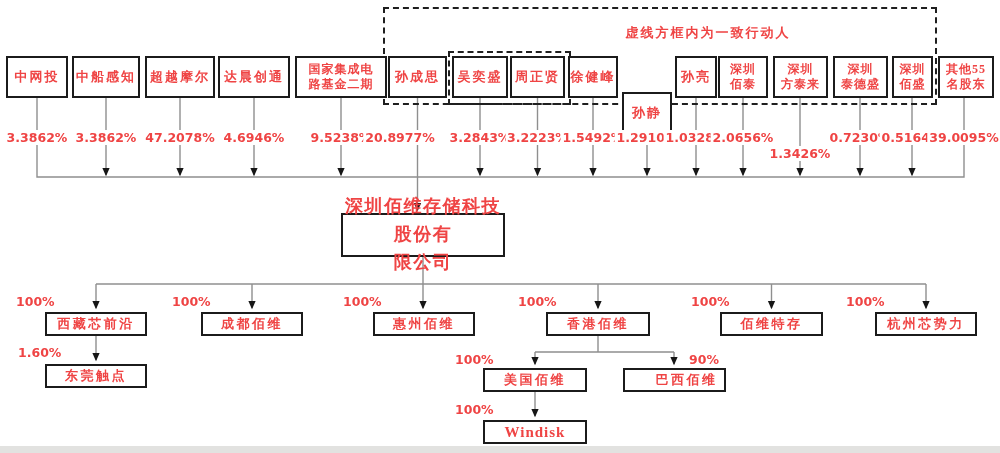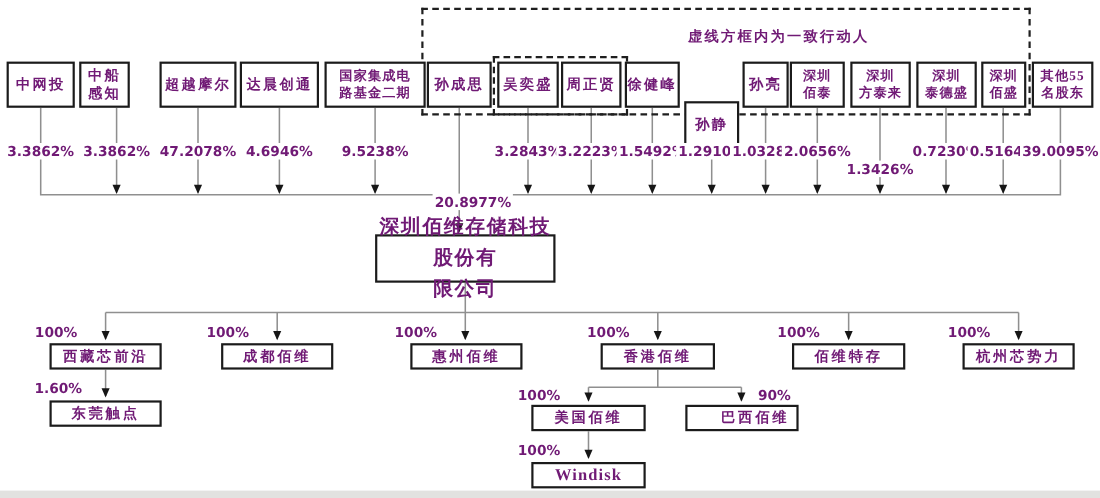--- a/index.html
+++ b/index.html
@@ -1,39 +1,39 @@
 <!DOCTYPE html>
 <html><head>
 <meta charset="utf-8">
 <style>
   html,body{margin:0;padding:0;background:#fff;}
   .wrap{
     position:relative;width:1000px;height:453px;background:#ffffff;overflow:hidden;
-    font-family:"Liberation Serif","DejaVu Serif",serif;color:#701a75;
+    font-family:"Liberation Serif","DejaVu Serif",serif;color:#ef4444;
   }
   svg.lines{position:absolute;left:0;top:0;z-index:1;}
   svg.lines .arrow{marker-end:url(#arr);}
   .dash{position:absolute;z-index:1;border:2px dashed #1f1f1f;background:transparent;}
   .box{
     position:absolute;z-index:2;background:#fff;border:2px solid #1b1b1b;box-sizing:border-box;
     display:flex;align-items:center;justify-content:center;text-align:center;
     font-weight:700;white-space:pre-line;
   }
   .sh{font-size:13px;line-height:1.25;letter-spacing:2px;}
   .sh.two{font-size:12px;letter-spacing:1px;}
   .co{font-size:18px;line-height:1.55;letter-spacing:1.5px;}
   .sub{font-size:13px;letter-spacing:2.5px;}
   .latin{letter-spacing:1px;font-size:15px;}
   .pct{
     position:absolute;z-index:3;top:130px;transform:translateX(-50%);
     background:#fff;padding:0 2px;white-space:nowrap;
     font-family:"DejaVu Sans","Liberation Sans",sans-serif;font-weight:700;font-size:12.5px;
   }
   .pct2{
-    position:absolute;z-index:3;white-space:nowrap;text-align:center;width:70px;
+    position:absolute;z-index:3;white-space:nowrap;text-align:left;width:70px;
     font-family:"DejaVu Sans","Liberation Sans",sans-serif;font-weight:700;font-size:12.5px;
     background:#fff;
   }
   .pct2.lft{text-align:left;}
   .note{
     position:absolute;z-index:2;top:24px;left:708px;transform:translateX(-50%);
     font-weight:700;font-size:13px;letter-spacing:2px;white-space:nowrap;
   }
   .scanedge{position:absolute;z-index:0;left:0;top:446px;width:1000px;height:7px;background:#e2e2e0;}
 </style>
@@ -85,21 +85,21 @@
 
       <path class="arrow" d="M535,392 L535,416"></path>
     </g>
   </svg>
 
   <div class="dash" style="left:383px;top:7px;width:550px;height:94px;"></div>
   <div class="dash" style="left:448px;top:51px;width:119px;height:50px;"></div>
   <div class="note">虚线方框内为一致行动人</div>
 
   <div class="box sh" style="left:6px;top:56px;width:62px;height:42px;">中网投</div>
-  <div class="box sh" style="left:72px;top:56px;width:46px;height:42px;">中船感知</div>
+  <div class="box sh" style="left:72px;top:56px;width:68px;height:42px;">中船感知</div>
   <div class="box sh" style="left:145px;top:56px;width:70px;height:42px;">超越摩尔</div>
   <div class="box sh" style="left:218px;top:56px;width:72px;height:42px;">达晨创通</div>
   <div class="box sh two" style="left:295px;top:56px;width:92px;height:42px;">国家集成电
 路基金二期</div>
   <div class="box sh" style="left:388px;top:56px;width:59px;height:42px;">孙成思</div>
   <div class="box sh" style="left:452px;top:56px;width:56px;height:42px;">吴奕盛</div>
   <div class="box sh" style="left:510px;top:56px;width:55px;height:42px;">周正贤</div>
   <div class="box sh" style="left:568px;top:56px;width:50px;height:42px;">徐健峰</div>
   <div class="box sh" style="left:622px;top:56px;width:50px;height:42px;margin-top:36px;">孙静</div>
   <div class="box sh" style="left:675px;top:56px;width:42px;height:42px;">孙亮</div>
@@ -112,21 +112,21 @@
   <div class="box sh two" style="left:892px;top:56px;width:41px;height:42px;">深圳
 佰盛</div>
   <div class="box sh two" style="left:938px;top:56px;width:56px;height:42px;">其他55
 名股东</div>
 
   <div class="pct" style="left:37px;">3.3862%</div>
   <div class="pct" style="left:106px;">3.3862%</div>
   <div class="pct" style="left:180px;">47.2078%</div>
   <div class="pct" style="left:254px;">4.6946%</div>
   <div class="pct" style="left:341px;">9.5238%</div>
-  <div class="pct" style="left:430px;margin-top:46px;">20.8977%</div>
+  <div class="pct" style="left:400px;">20.8977%</div>
   <div class="pct" style="left:480px;">3.2843%</div>
   <div class="pct" style="left:537.5px;">3.2223%</div>
   <div class="pct" style="left:593px;">1.5492%</div>
   <div class="pct" style="left:647px;">1.2910%</div>
   <div class="pct" style="left:696px;">1.0328%</div>
   <div class="pct" style="left:743px;">2.0656%</div>
   <div class="pct" style="left:800px;margin-top:16px;">1.3426%</div>
   <div class="pct" style="left:860px;">0.7230%</div>
   <div class="pct" style="left:912px;">0.5164%</div>
   <div class="pct" style="left:964px;">39.0095%</div>

